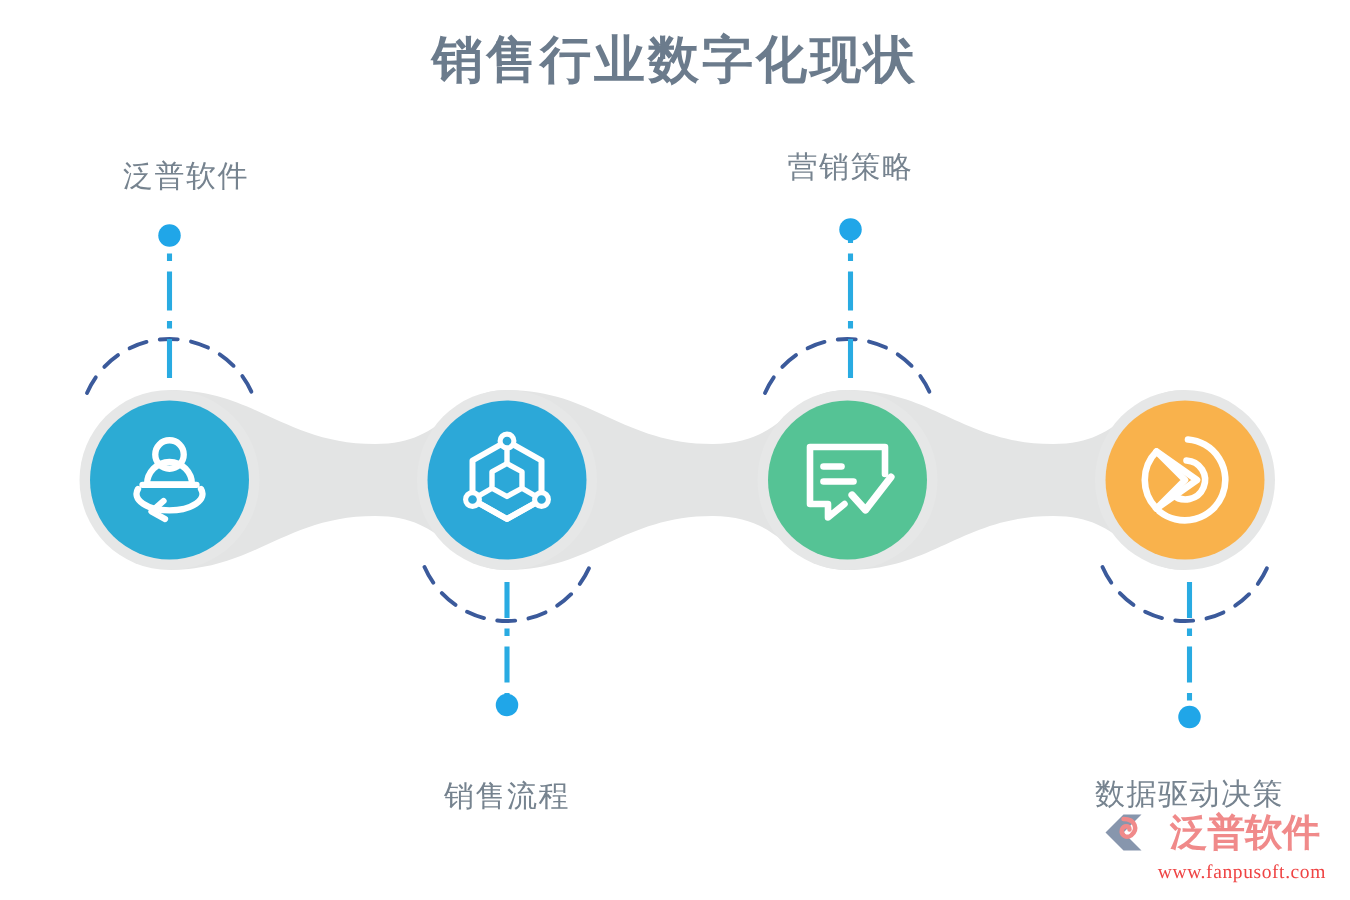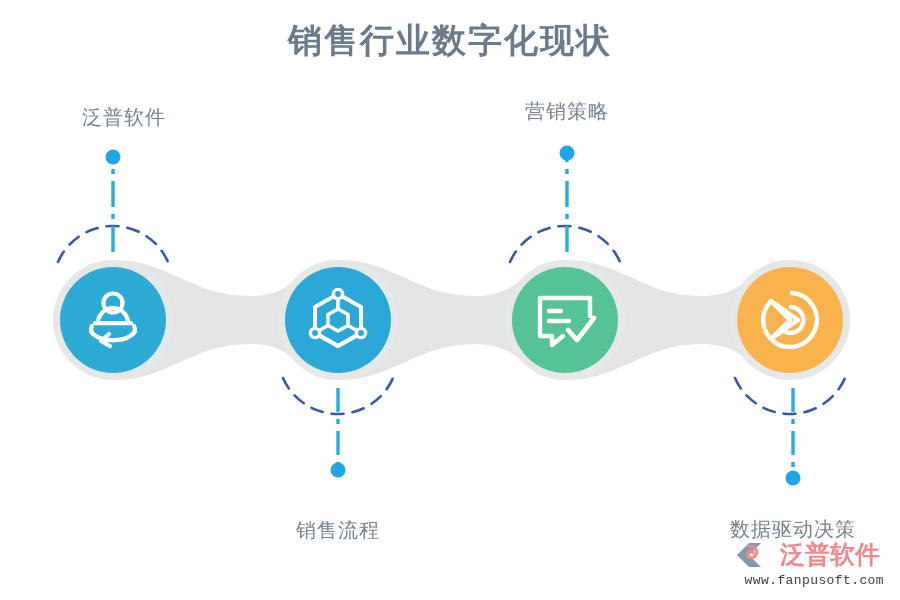--- a/index.html
+++ b/index.html
@@ -78,22 +78,22 @@
     line-height: 30px;
     color: #f08a8a;
     letter-spacing: 0px;
     font-weight: 700;
   }
   #watermark-url {
     margin-top: 1px;
     text-align: right;
     font-size: 13px;
     line-height: 15px;
-    color: #404040;
-    font-family: Liberation Mono, monospace;
+    color: #ef4444;
+    font-family: Liberation Serif, serif;
     letter-spacing: 0.4px;
   }
 </style>
 </head>
 <body>
 
 <div id="infographic-root">
 
   <div id="page-title">销售行业数字化现状</div>
 

